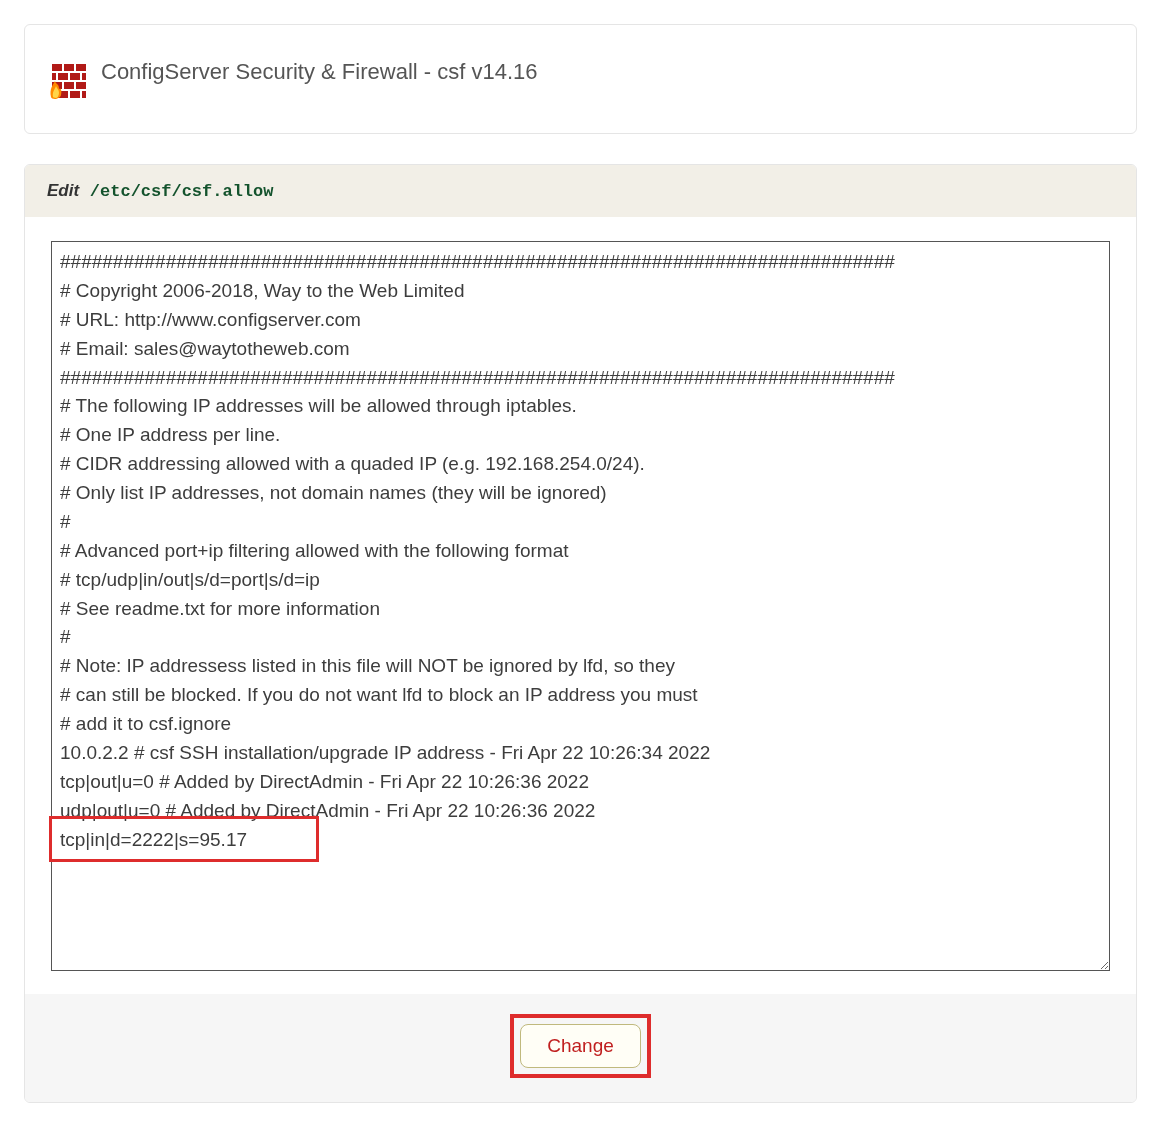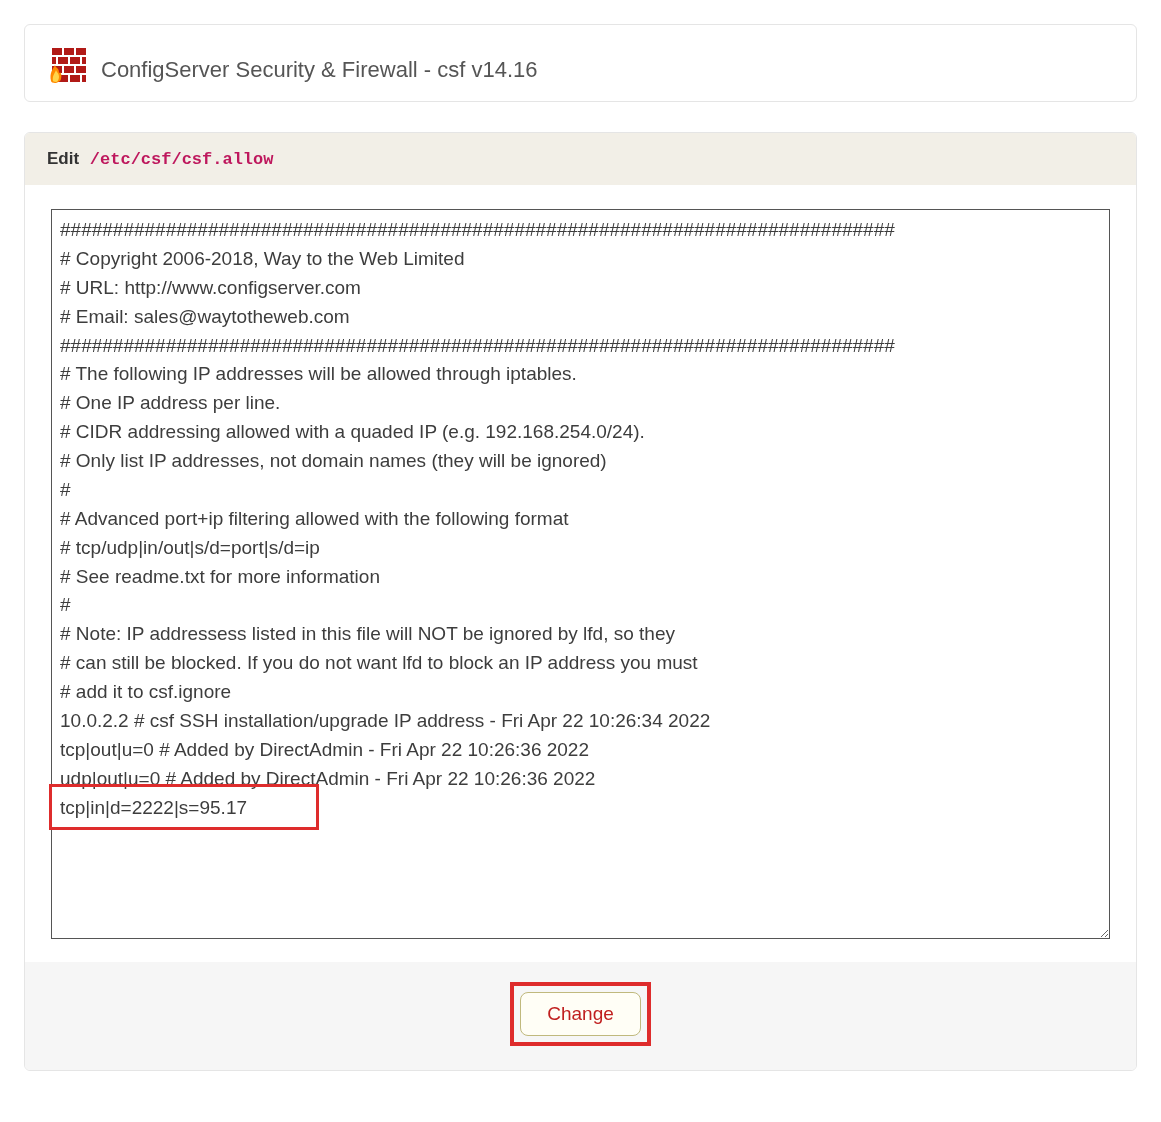--- a/index.html
+++ b/index.html
@@ -10,46 +10,46 @@
     background: #fff;
     color: #333;
     font-size: 17px;
   }
   .panel {
     border: 1px solid #e5e5e5;
     border-radius: 6px;
     margin-bottom: 30px;
   }
   .header-panel {
-    padding: 18px 22px;
+    padding: 34px 22px;
     display: flex;
-    align-items: flex-end;
+    align-items: flex-start;
     gap: 14px;
   }
   .firewall-icon {
     width: 40px;
     height: 40px;
     position: relative;
     flex: 0 0 40px;
   }
   .firewall-icon svg { display:block; }
   .header-title {
     font-size: 22px;
     color: #555;
   }
   .edit-panel { padding: 0; overflow:hidden; }
   .edit-header {
     background: #f2efe7;
     padding: 16px 22px;
     font-size: 17px;
   }
-  .edit-header .lbl { font-weight: 700; color:#333; }
+  .edit-header .lbl { font-weight: 700; color:#333;font-style:italic; }
   .edit-header .path {
     font-family: "Courier New", Courier, monospace;
-    color: #be185d;
+    color: #14532d;
     font-weight: 700;
     margin-left: 6px;
   }
   .textarea-wrap {
     padding: 24px 26px 18px 26px;
     background:#fff;
   }
   .file-textarea {
     width: 100%;
     height: 730px;

